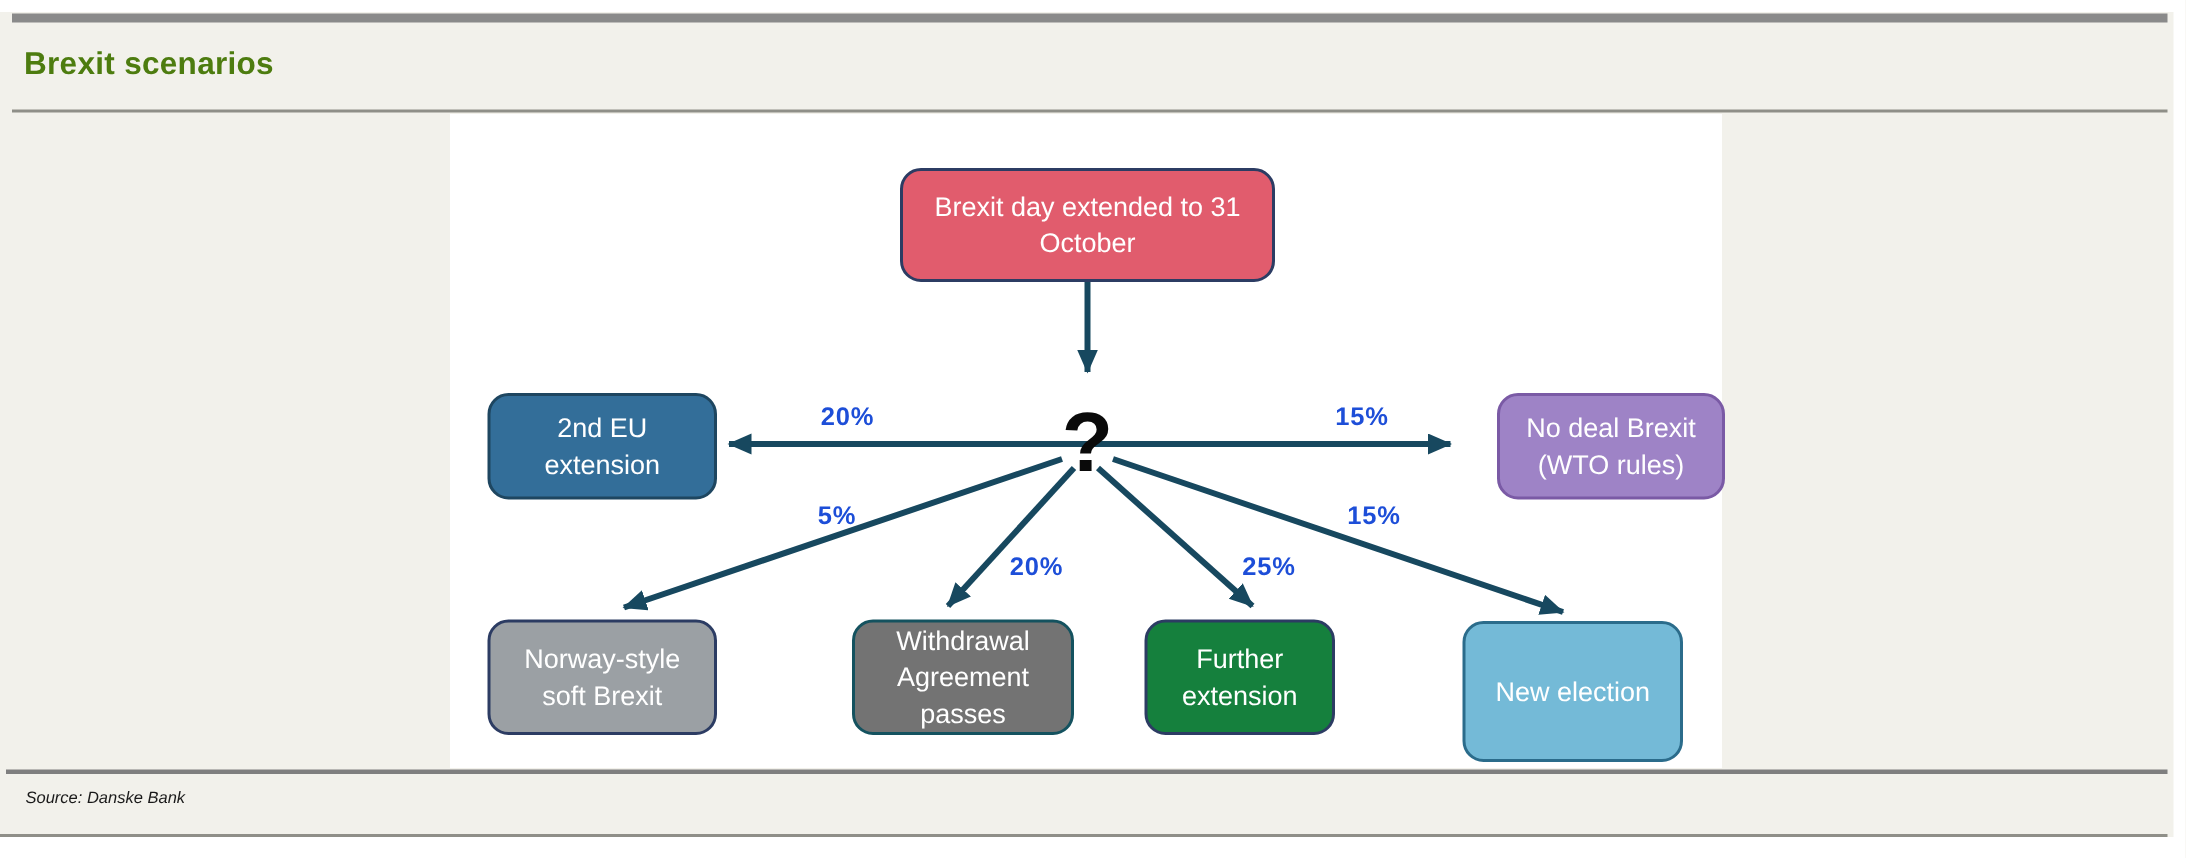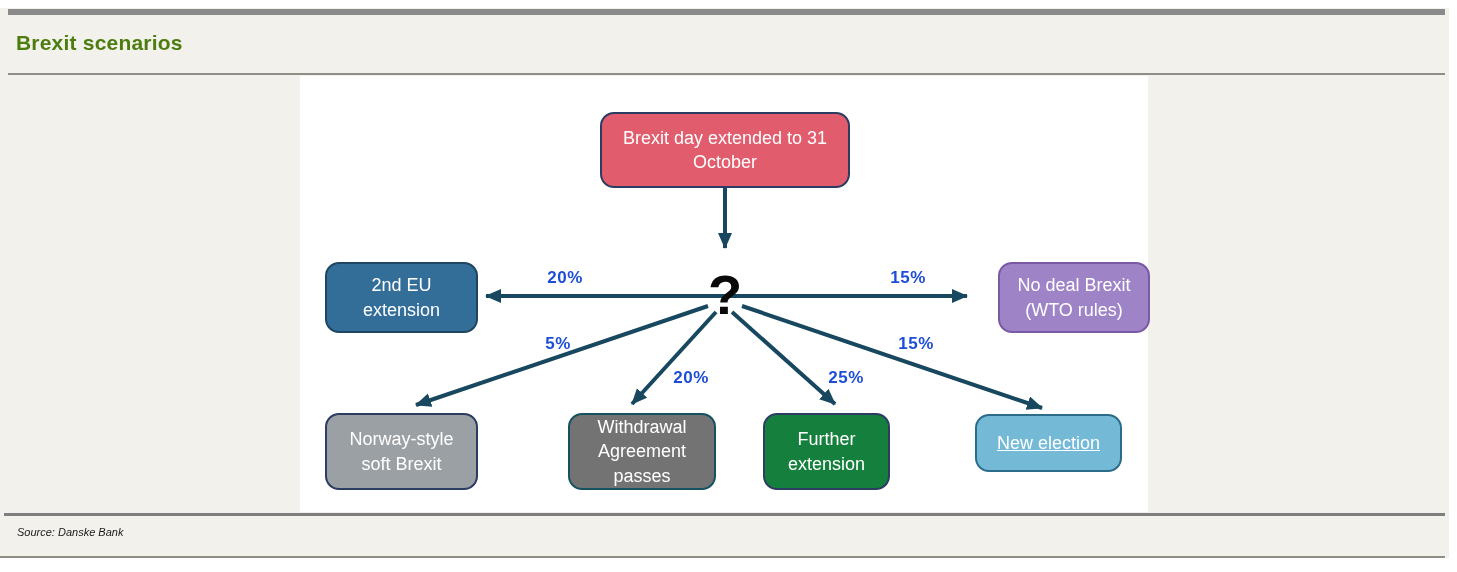--- a/index.html
+++ b/index.html
@@ -121,21 +121,21 @@
   </div>
 
   <div class="node" style="left: 268px; top: 337px; width: 148px; height: 77px; background-color: #737373; border-color: rgb(20, 82, 95);">
     <span>Withdrawal Agreement passes</span>
   </div>
 
   <div class="node" style="left: 463px; top: 337px; width: 127px; height: 77px; background-color: #15803d; border-color: rgb(44, 60, 99);">
     <span>Further extension</span>
   </div>
 
-  <div class="node" style="left: 675px; top: 338px; width: 147px; height: 58px; background-color: rgb(116, 186, 215); border-color: rgb(43, 108, 139); text-decoration: underline;">
+  <div class="node" style="left: 675px; top: 338px; width: 147px; height: 94px; background-color: rgb(116, 186, 215); border-color: rgb(43, 108, 139);">
     <span>New election</span>
   </div>
 
   <div class="pct" style="left:265px; top:202px;">20%</div>
   <div class="pct" style="left:608px; top:202px;">15%</div>
   <div class="pct" style="left:258px; top:268px;">5%</div>
   <div class="pct" style="left:391px; top:302px;">20%</div>
   <div class="pct" style="left:546px; top:302px;">25%</div>
   <div class="pct" style="left:616px; top:268px;">15%</div>
 

